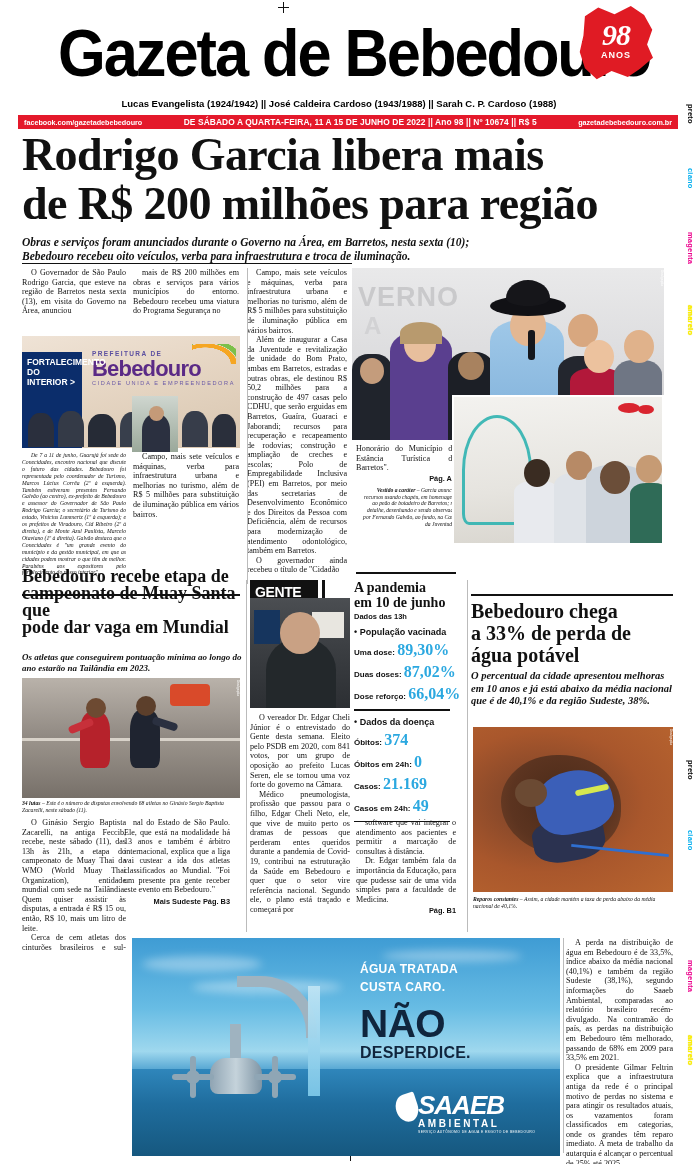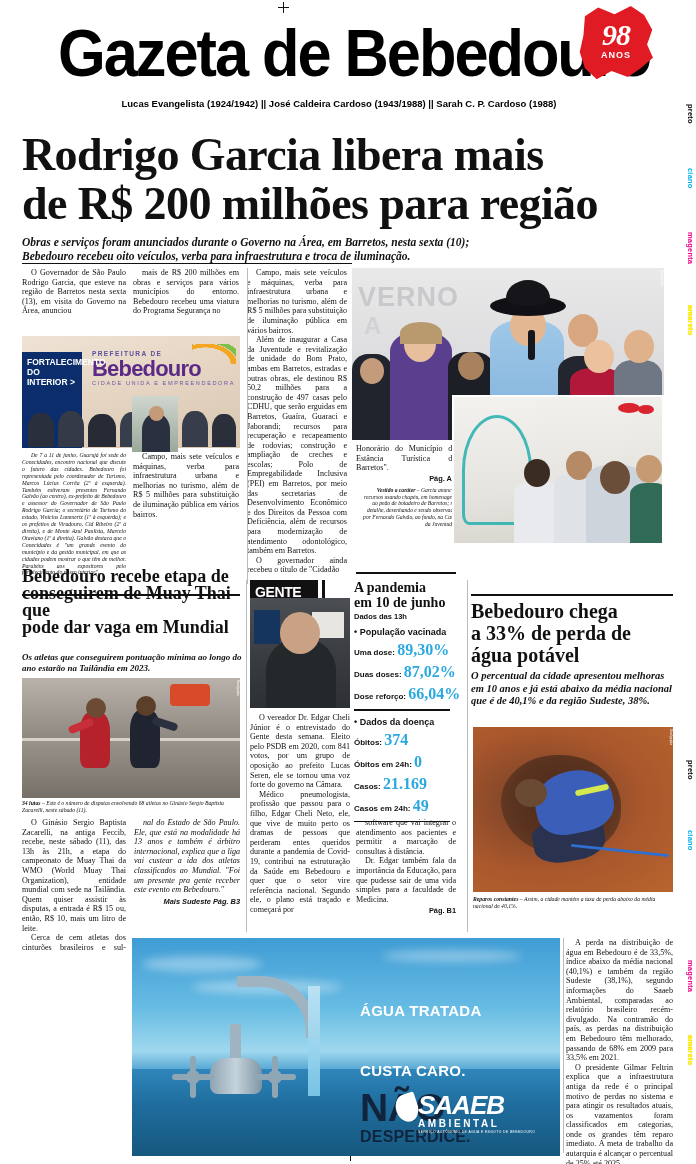--- a/index.html
+++ b/index.html
@@ -191,21 +191,21 @@
     border-radius:0 56px 0 0; transform:rotate(0deg); }
   .faucet-stem { position:absolute; left:98px; top:86px; width:11px; height:48px; background:#9fb3c0; }
   .faucet-body { position:absolute; left:78px; top:120px; width:52px; height:36px;
     background:linear-gradient(90deg,#8fa4b3,#c5d3db,#7f95a5); border-radius:16px 16px 8px 8px; }
   .stream { position:absolute; left:176px; top:48px; width:12px; height:110px;
     background:linear-gradient(180deg,#bfe4f4,#7cc7e8); opacity:.95; }
   .handle { position:absolute; width:42px; height:42px; }
   .handle i { position:absolute; background:#8fa6b5; border-radius:4px; }
   .ad-txt { position:absolute; left:228px; top:22px; width:196px;
     font-family:"Liberation Sans", sans-serif; color:#fff; font-weight:bold; }
-  .ad-l1 { font-size:15px; letter-spacing:0.3px; line-height:18px;margin-top:42px; }
+  .ad-l1 { font-size:12px; letter-spacing:0.3px; line-height:18px; }
   .ad-nao { color:#10253d; font-size:39px; line-height:40px; letter-spacing:-0.5px; margin-top:8px; }
   .ad-desp { color:#10253d; font-size:16px; letter-spacing:0.2px; }
   .saaeb { position:absolute; left:286px; top:152px; width:140px; color:#fff; }
   .saaeb-main { font-family:"Liberation Sans",sans-serif; font-weight:bold; font-size:26px; font-style:italic; letter-spacing:-1px; }
   .saaeb-sub { font-family:"Liberation Sans",sans-serif; font-weight:bold; font-size:10px; letter-spacing:2.6px; margin-top:-3px; }
   .saaeb-tiny { font-family:"Liberation Sans",sans-serif; font-size:3.4px; letter-spacing:.4px; margin-top:1px; }
   .saaeb-drop { position:absolute; left:-22px; top:4px; width:22px; height:28px;
     background:#fff; border-radius:50% 10% 50% 50%; transform:rotate(-18deg); }
 
   .pag { font-family:"Liberation Sans",sans-serif; font-weight:bold; font-size:7.4px; }
@@ -231,20 +231,25 @@
 
   <div class="masthead">
     <div class="mast-title">Gazeta de Bebedouro</div>
     <div class="anos-badge">
       <div class="anos-98">98</div>
       <div class="anos-lbl">ANOS</div>
     </div>
     <div class="founders">Lucas Evangelista (1924/1942) || José Caldeira Cardoso (1943/1988) || Sarah C. P. Cardoso (1988)</div>
   </div>
 
+  <div class="redbar">
+    <span>facebook.com/gazetadebebedouro</span>
+    <span class="center">DE SÁBADO A QUARTA-FEIRA, 11 A 15 DE JUNHO DE 2022 || Ano 98 || Nº 10674 || R$ 5</span>
+    <span>gazetadebebedouro.com.br</span>
+  </div>
 
   <div class="lead-head">
     <div>Rodrigo Garcia libera mais</div>
     <div>de R$ 200 milhões para região</div>
   </div>
   <div class="lead-sub">
     <div>Obras e serviços foram anunciados durante o Governo na Área, em Barretos, nesta sexta (10);</div>
     <div>Bebedouro recebeu oito veículos, verba para infraestrutura e troca de iluminação.</div>
   </div>
   <div class="rule-thin" style="left:22px; top:263px; width:330px;"></div>
@@ -346,21 +351,21 @@
     <div class="head" style="left:112px; top:54px; width:26px; height:29px; background:#b78a66;"></div>
     <div class="person" style="left:132px; width:58px; height:78px; background:#cdd4dc;"></div>
     <div class="head" style="left:146px; top:64px; width:30px; height:33px; background:#6b4e39;"></div>
     <div class="person" style="left:176px; width:40px; height:60px; background:#2f6b57;"></div>
     <div class="head" style="left:182px; top:58px; width:26px; height:28px; background:#c69b74;"></div>
   </div>
 
   <div class="rule-thin" style="left:22px; top:594px; width:218px; height:2px;"></div>
   <div class="h2" style="position:absolute; left:22px; top:568px; width:222px; font-size:18px; line-height:17px;">
     <div>Bebedouro recebe etapa de</div>
-    <div>conseguirem de Muay Thai que</div>
+    <div>campeonato de Muay Santa que</div>
     <div>pode dar vaga em Mundial</div>
   </div>
   <div class="sub-it" style="position:absolute; left:22px; top:652px; width:220px; font-size:9px; line-height:11px;">Os atletas que conseguirem pontuação mínima ao longo do ano estarão na Tailândia em 2023.</div>
 
   <div class="photo ph-muay">
     <div class="muay-bg"></div>
     <div style="position:absolute;left:0;right:0;top:62px;height:58px;background:linear-gradient(180deg,#9a938b,#777069);"></div>
     <div style="position:absolute;left:0;right:0;top:60px;height:3px;background:#d8d2c9;"></div>
 
     <div style="position:absolute;left:58px;top:34px;width:30px;height:56px;background:#b6222b;border-radius:34% 34% 18% 18%;"></div>
@@ -374,21 +379,21 @@
   </div>
   <div style="position:absolute; left:22px; top:800px; width:218px; font-size:5.7px; line-height:7px; font-style:italic;">
     <b>34 lutas</b><span> – Este é o número de disputas envolvendo 68 atletas no Ginásio Sergio Baptista Zacarelli, neste sábado (11).</span>
   </div>
 
   <div class="col" style="left:22px; top:818px; width:104px; height:135px; overflow:hidden;">
     <p>O Ginásio Sergio Baptista Zacarelli, na antiga Feccib, recebe, neste sábado (11), das 13h às 21h, a etapa do campeonato de Muay Thai da WMO (World Muay Thai Organization), entidade mundial com sede na Tailândia. Quem quiser assistir às disputas, a entrada é R$ 15 ou, então, R$ 10, mais um litro de leite.</p>
     <p>Cerca de cem atletas dos cinturões brasileiros e sul-americano, Serão 34 lutas com a participação de 68 atletas, dos estados de Goiás, Rio de Janeiro, Minas Gerais, Espírito Santo, Santa Catarina, São Paulo, além do Distrito Federal. Seis deles são de Bebedouro. Também haverá participantes do Equador e do Chile.</p>
 
   </div>
-  <div class="col" style="left:134px; top:818px; width:106px;font-style:italic;">
+  <div class="col" style="left:124px; top:818px; width:106px;">
     <p>nal do Estado de São Paulo. Ele, que está na modalidade há 13 anos e também é árbitro internacional, explica que a liga vai custear a ida dos atletas classificados ao Mundial. "Foi um presente pra gente receber este evento em Bebedouro."</p>
     <div class="pag" style="text-align:right; margin-top:2px;">Mais Sudeste Pág. B3</div>
   </div>
 
   <div class="gente-box">
     <span>GENTE</span>
   </div>
   <div class="gente-bar"></div>
   <div class="photo ph-gente">
     <div class="gente-bg"></div>

